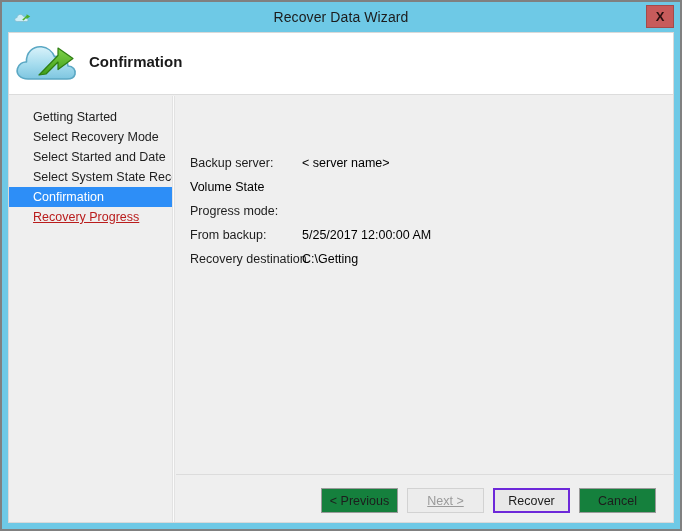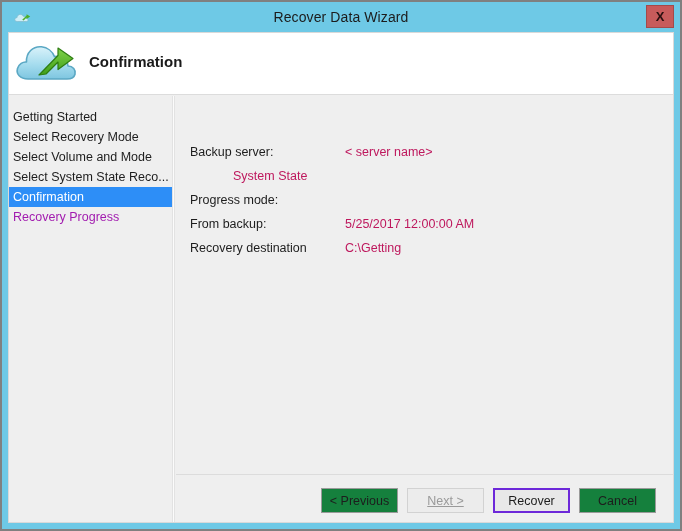--- a/index.html
+++ b/index.html
@@ -136,69 +136,69 @@
     width: 3px;
     background: #fbfbfb;
     border-left: 1px solid #e2e2e2;
     border-right: 1px solid #e2e2e2;
     box-sizing: border-box;
   }
 
   .nav-item {
     height: 20px;
     line-height: 20px;
-    padding-left: 4px;
+    padding-left: 24px;
     font-size: 12.5px;
     color: #1d1d1d;
     cursor: pointer;
     white-space: nowrap;
     overflow: hidden;
   }
   .nav-item.active {
     background: #2d8ef7;
     color: #ffffff;
   }
   .nav-item.disabled {
-    color: #a21caf;
+    color: #b91c1c;
     cursor: default;
+    text-decoration: underline;
   }
 
   
   .content {
     position: absolute;
     left: 167px;
     top: 0;
     right: 0;
     bottom: 0;
     background: #efefef;
   }
 
   .fields {
     position: absolute;
     left: 14px;
-    top: 49px;
+    top: 60px;
     right: 10px;
   }
   .field-row {
     display: flex;
     align-items: baseline;
     height: 24px;
   }
   .field-label {
     width: 112px;
     flex: 0 0 112px;
     font-size: 12.5px;
     color: #1d1d1d;
     white-space: nowrap;
   }
   .field-value {
     font-size: 12.5px;
-    color: #be185d;
+    color: #000000;
     white-space: nowrap;
-    margin-left: 43px;
   }
 
   
   .footer-separator {
     position: absolute;
     left: 0;
     right: 0;
     bottom: 47px;
     height: 1px;
     background: #dcdcdc;
@@ -274,37 +274,37 @@
         </svg>
       </span>
       <div class="header-title">Confirmation</div>
     </div>
 
     <div class="body-area">
 
       <div class="sidebar">
         <div class="nav-item">Getting Started</div>
         <div class="nav-item">Select Recovery Mode</div>
-        <div class="nav-item">Select Volume and Mode</div>
+        <div class="nav-item">Select Started and Date</div>
         <div class="nav-item">Select System State Reco...</div>
         <div class="nav-item active">Confirmation</div>
         <div class="nav-item disabled">Recovery Progress</div>
       </div>
 
       <div class="sidebar-divider"></div>
 
       <div class="content">
 
         <div class="fields">
           <div class="field-row">
             <div class="field-label">Backup server:</div>
             <div class="field-value">&lt; server name&gt;</div>
           </div>
           <div class="field-row">
-            <div class="field-value">System State</div>
+            <div class="field-value">Volume State</div>
           </div>
           <div class="field-row">
             <div class="field-label">Progress mode:</div>
           </div>
           <div class="field-row">
             <div class="field-label">From backup:</div>
             <div class="field-value">5/25/2017 12:00:00 AM</div>
           </div>
           <div class="field-row">
             <div class="field-label">Recovery destination</div>

